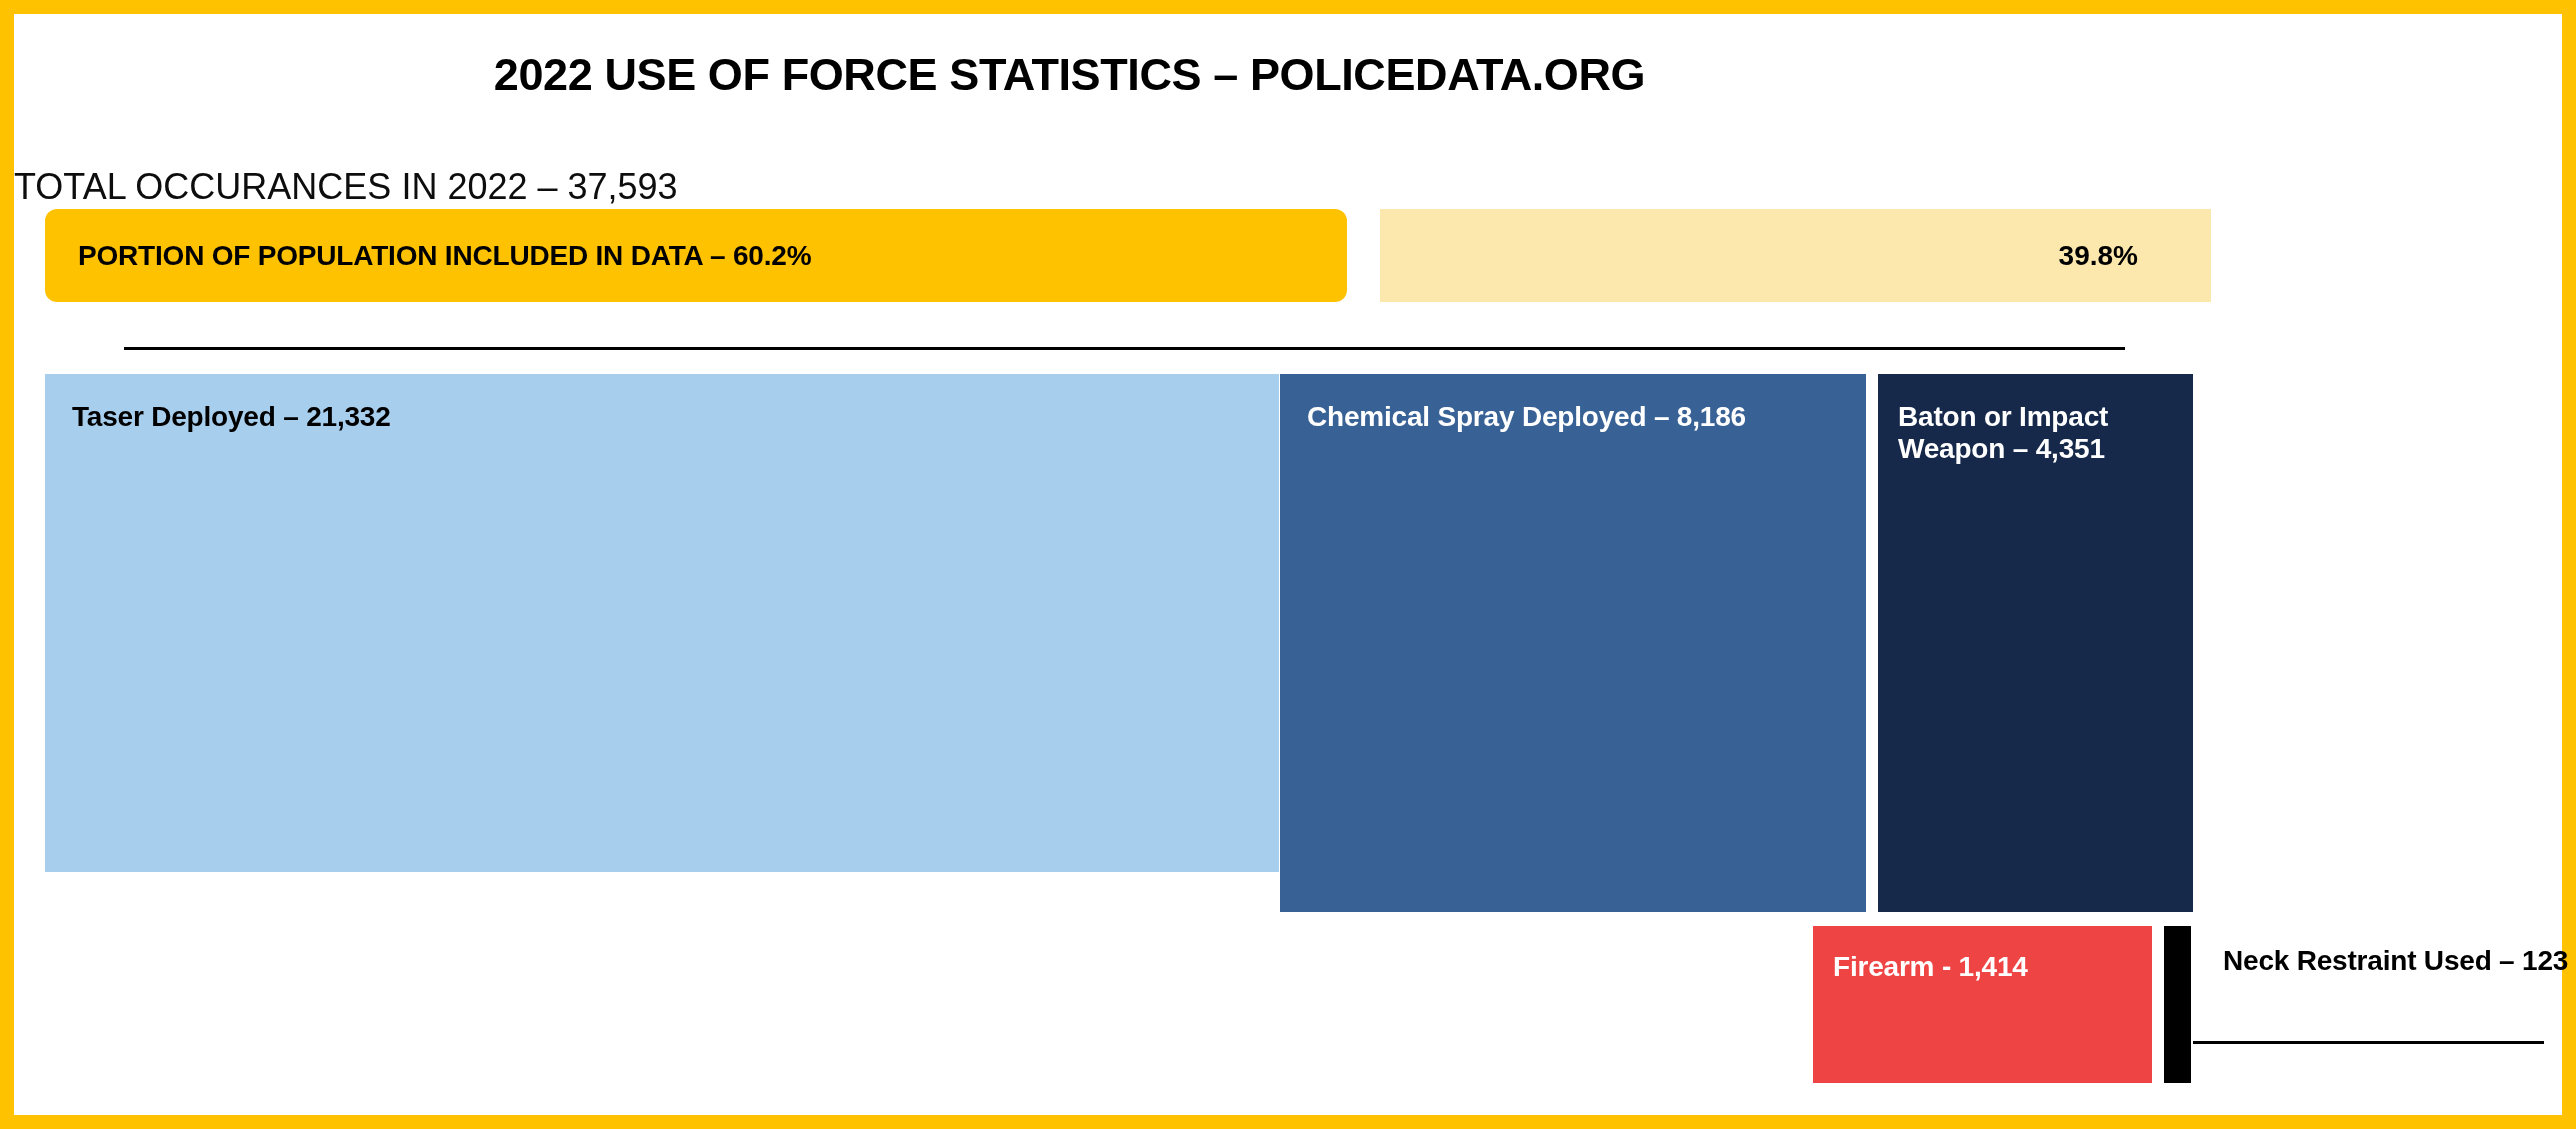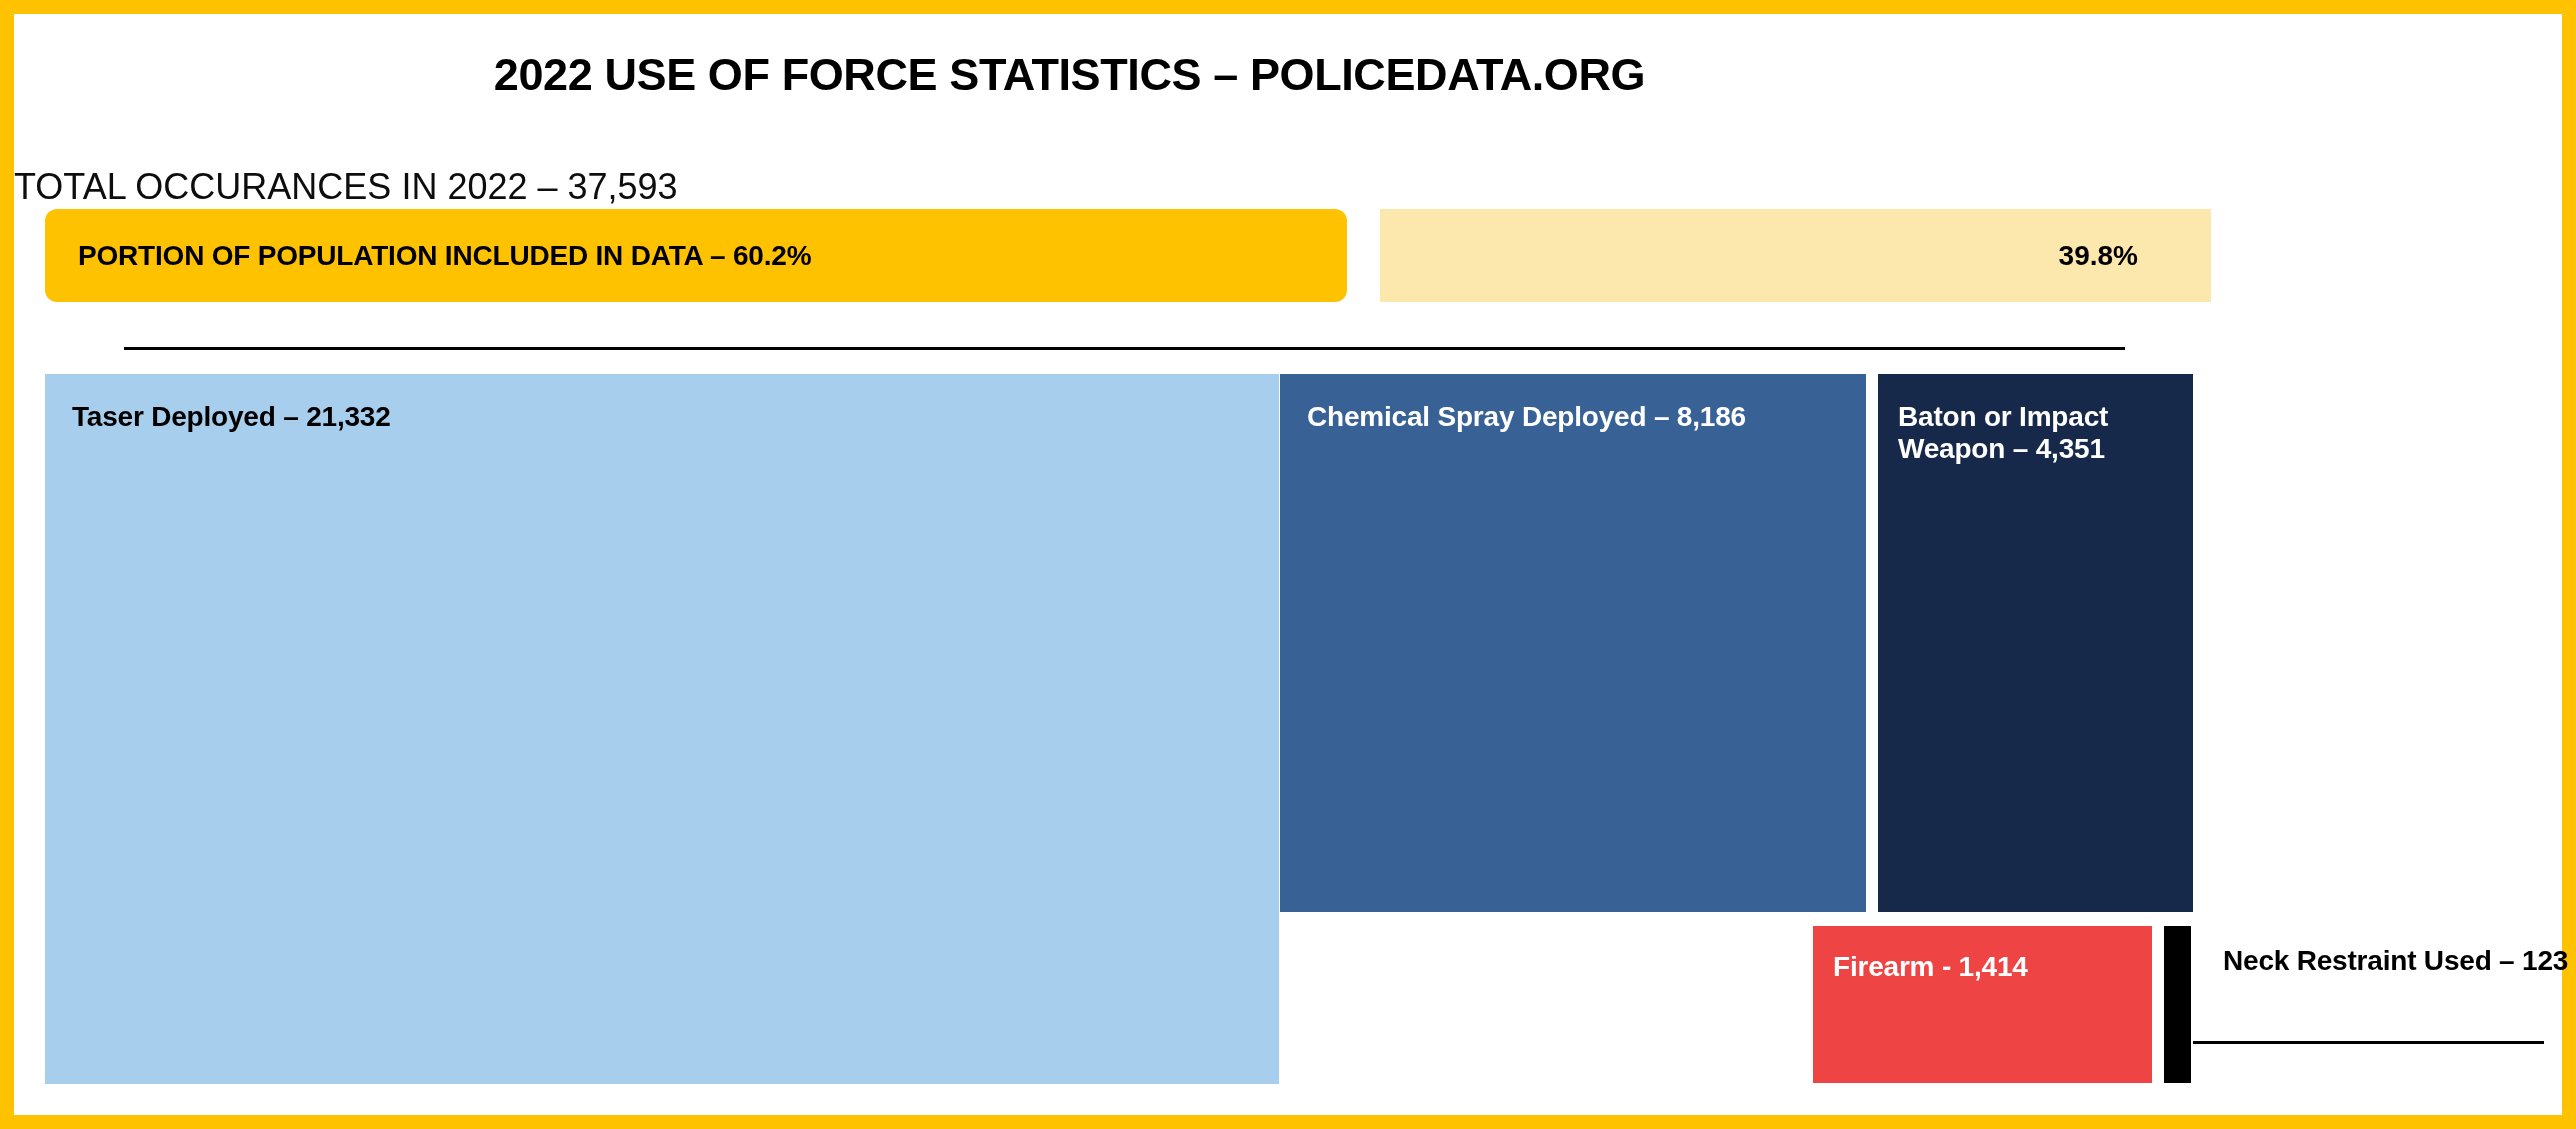--- a/index.html
+++ b/index.html
@@ -124,21 +124,21 @@
     font-weight: 700;
     line-height: 1.15;
     letter-spacing: -0.2px;
   }
 
   
   #tile-taser {
     left: 31px;
     top: 360px;
     width: 1234px;
-    height: 710px;
+    height: 498px;
     background: #A8CEEE;
   }
   #tile-taser .tile-label {
     margin: 27px 0 0 27px;
     color: #000000;
     white-space: nowrap;
   }
 
   
   #tile-chemical {

